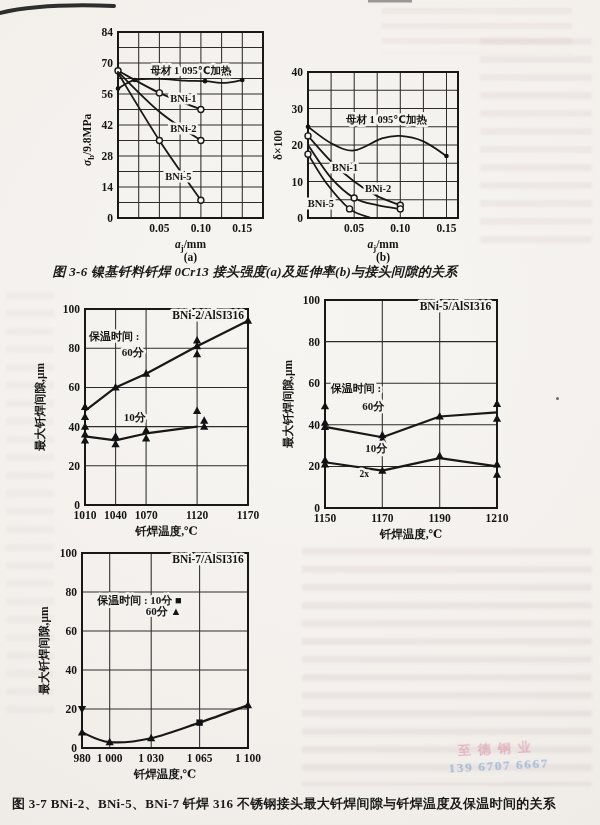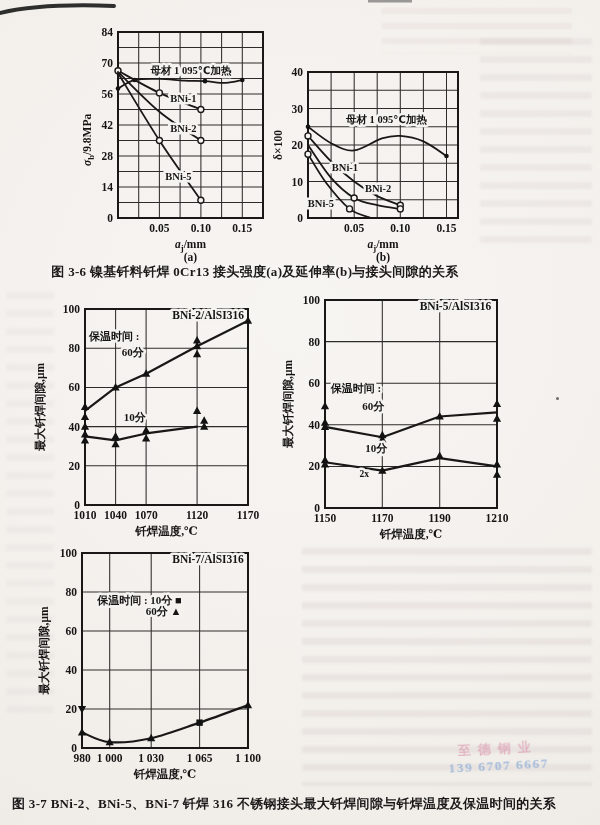--- a/index.html
+++ b/index.html
@@ -14,21 +14,21 @@
   .frame{fill:none;stroke:#191817;stroke-width:2;}
   .curve{fill:none;stroke:#191817;stroke-linecap:round;stroke-linejoin:round;}
   .mo{fill:#f6f4f0;stroke:#191817;stroke-width:1.4;}
   .mf{fill:#121212;stroke:none;}
   text{fill:#161514;}
   .tick{font-family:"Liberation Serif","DejaVu Serif",serif;font-weight:bold;font-size:11.5px;}
   .axl{font-family:"Liberation Serif","DejaVu Serif",serif;font-weight:bold;font-size:11.5px;}
   .lbl{font-family:"Liberation Serif","DejaVu Sans",serif;font-weight:bold;
        paint-order:stroke;stroke:#f5f3ef;stroke-width:5px;stroke-linejoin:round;}
   .caption{position:absolute;font-weight:bold;color:#1b1a19;font-size:13px;letter-spacing:.3px;}
-  .cap36{left:30px;top:263px;width:450px;text-align:center;}
+  .cap36{left:30px;top:263px;width:450px;text-align:center;font-style:italic;}
   .cap37{left:12px;top:795px;width:586px;text-align:left;}
   .watermark{position:absolute;left:448px;top:740px;transform:rotate(-3deg);text-align:center;pointer-events:none;}
   .wm-name{color:rgba(214,128,158,.5);font-size:13px;letter-spacing:7px;font-weight:bold;filter:blur(.4px);}
   .wm-phone{color:rgba(116,158,210,.62);font-size:13.5px;letter-spacing:1.5px;font-weight:bold;filter:blur(.3px);}
   .bleed{position:absolute;pointer-events:none;filter:blur(1px);
     background-image:repeating-linear-gradient(180deg, rgba(150,118,124,.12) 0 7px, rgba(0,0,0,0) 7px 18px);}
   .b1{left:480px;top:38px;width:112px;height:205px;opacity:.65;}
   .b2{left:302px;top:548px;width:290px;height:238px;opacity:.8;}
   .b3{left:6px;top:292px;width:48px;height:428px;opacity:.45;}
   .b4{left:382px;top:8px;width:190px;height:46px;opacity:.55;

